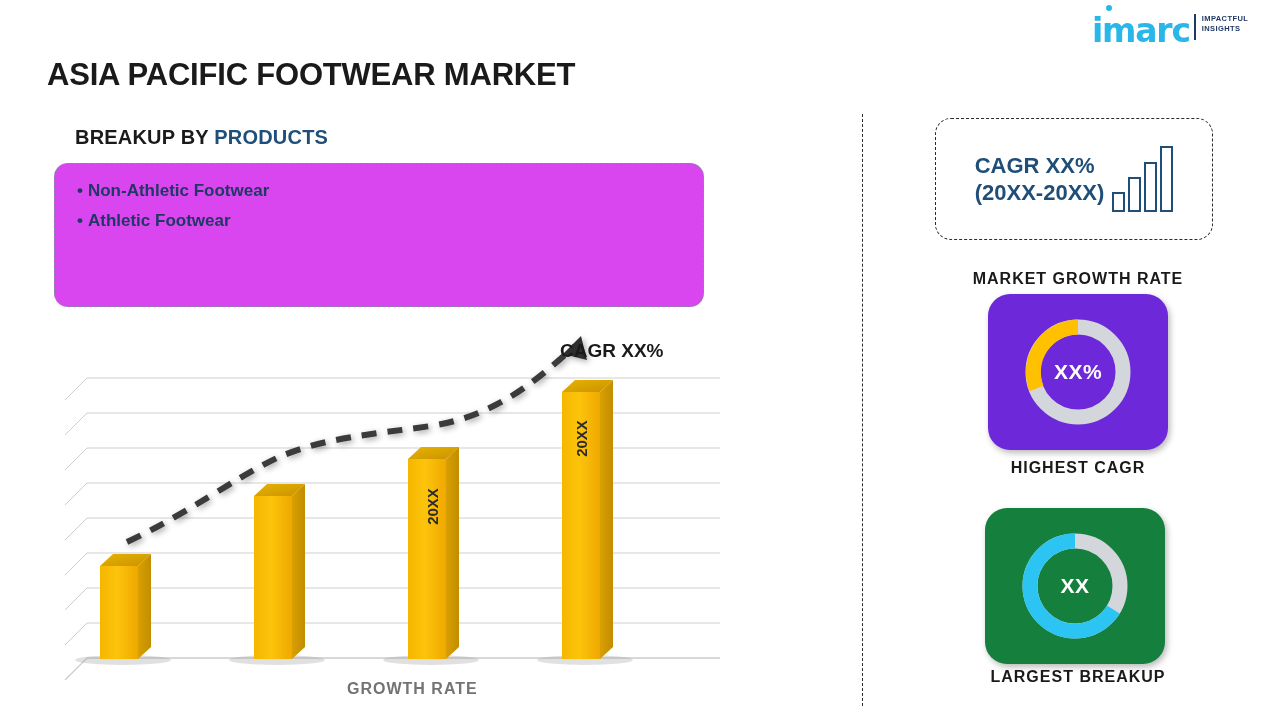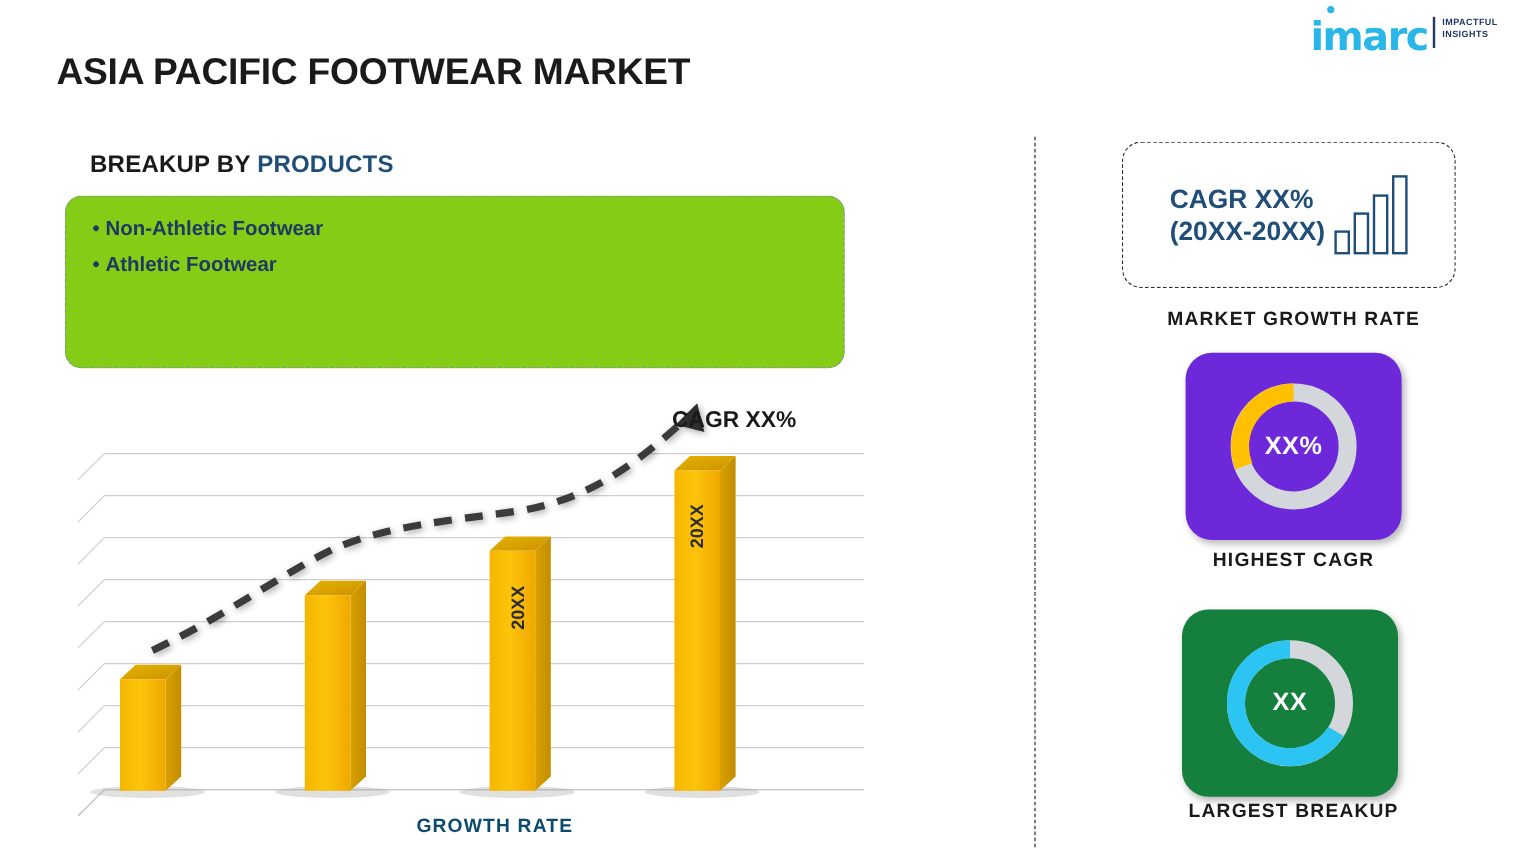--- a/index.html
+++ b/index.html
@@ -25,53 +25,53 @@
   }
   .logo-divider { width: 2px; height: 26px; background: #1F3864; margin: 0 6px 0 4px; }
   .logo-tag { display: flex; flex-direction: column; justify-content: center; }
   .logo-tag span {
     font-size: 7.5px; font-weight: bold; color: #1F3864;
     letter-spacing: 0.4px; line-height: 1.35;
   }
 
   
   .page-title {
-    position: absolute; left: 47px; top: 42px;
+    position: absolute; left: 47px; top: 57px;
     font-size: 31px; font-weight: bold; color: #1A1A1A; letter-spacing: -0.2px;
   }
   .breakup-line {
     position: absolute; left: 75px; top: 126px;
     font-size: 20px; font-weight: bold; letter-spacing: 0.2px;
   }
   .breakup-line .lbl { color: #1A1A1A; }
   .breakup-line .hl { color: #1F4E79; margin-top: 35px; }
 
   
   .segment-box {
     position: absolute; left: 54px; top: 163px;
     width: 650px; height: 144px;
-    border: 1.6px dashed #7F8FA4; border-radius: 14px; background: #84cc16;
+    border: 1.6px dashed #7F8FA4; border-radius: 14px; background: #d946ef;
     padding: 12px 22px;
   }
   .segment-item {
     font-size: 17px; font-weight: bold; color: #1F3864;
     line-height: 1.78; white-space: nowrap;
   }
   .segment-item .bullet { margin-right: 5px; }
 
   
   .chart-wrap { position: absolute; left: 55px; top: 330px; width: 700px; height: 350px; }
   .chart-svg { position: absolute; left: 0; top: 0; }
   .cagr-note {
     position: absolute; left: 560px; top: 340px;
     font-size: 19px; font-weight: bold; color: #1A1A1A;
   }
   .growth-rate-label {
     position: absolute; left: 347px; top: 680px;
-    font-size: 16px; font-weight: bold; color: #0c4a6e; letter-spacing: 1px;
+    font-size: 16px; font-weight: bold; color: #737373; letter-spacing: 1px;
   }
   .bar-label {
     position: absolute; font-size: 15px; font-weight: bold; color: #2B2B2B;
     transform: rotate(-90deg); transform-origin: center center; white-space: nowrap;
   }
 
   
   .v-divider {
     position: absolute; left: 862px; top: 114px;
     width: 0; height: 592px; border-left: 1.4px dashed #2B2B2B;
@@ -92,21 +92,21 @@
   }
   .bar-icon i:nth-child(1) { height: 20px; }
   .bar-icon i:nth-child(2) { height: 35px; }
   .bar-icon i:nth-child(3) { height: 50px; }
   .bar-icon i:nth-child(4) { height: 66px; }
 
   .panel-caption {
     position: absolute; width: 370px; left: 893px; text-align: center;
     font-size: 16px; font-weight: bold; color: #1A1A1A; letter-spacing: 1px;
   }
-  .cap-growth { top: 258px; }
+  .cap-growth { top: 270px; }
   .cap-cagr   { top: 459px; }
   .cap-market { top: 668px; }
 
   .donut-card {
     position: absolute; width: 180px; height: 156px;
     border-radius: 22px; box-shadow: 2px 3px 6px rgba(0,0,0,0.28);
     display: flex; align-items: center; justify-content: center;
   }
   .donut-card.one { left: 988px; top: 294px; }
   .donut-card.two { left: 985px; top: 508px; }

